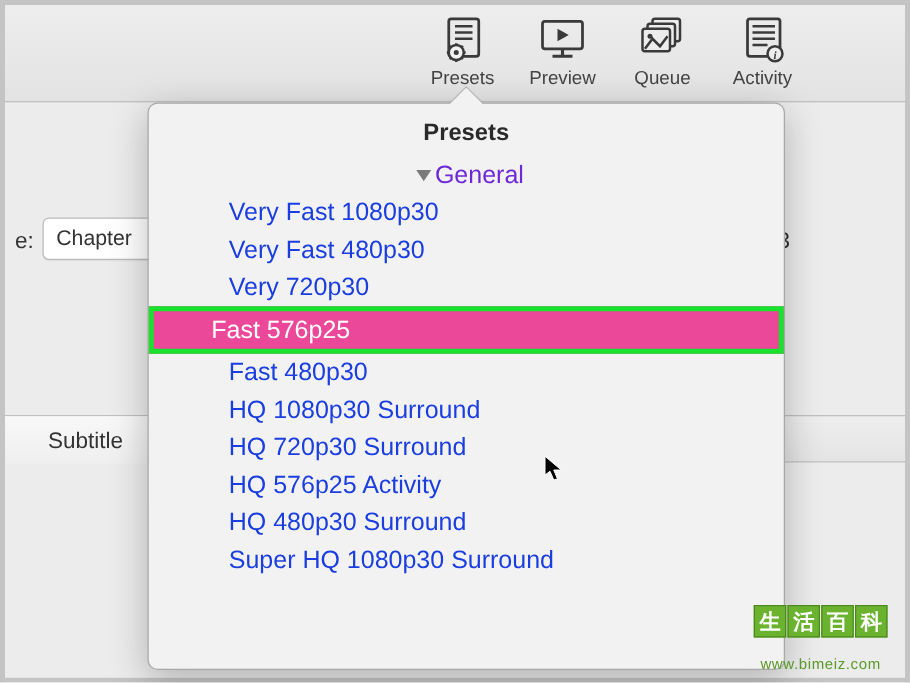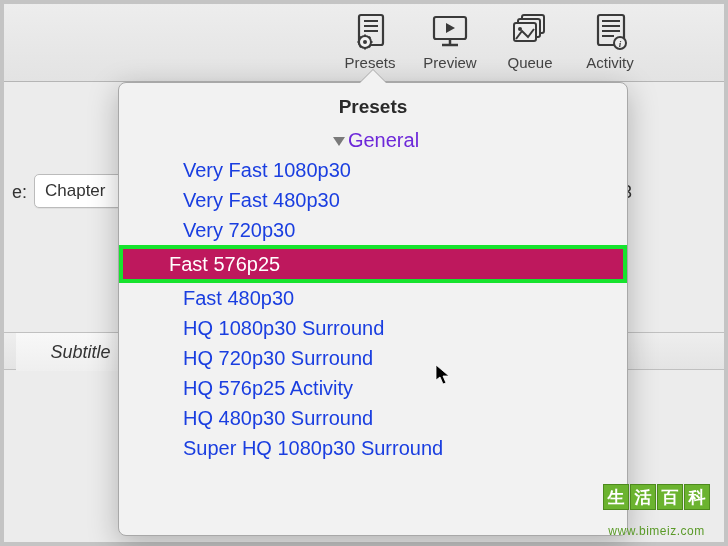--- a/index.html
+++ b/index.html
@@ -101,31 +101,30 @@
       left: 0;
       right: 0;
       top: 250px;
       height: 38px;
       background: linear-gradient(to bottom, #eee, #e4e4e4);
       border-top: 1px solid #c0c0c0;
       border-bottom: 1px solid #c0c0c0;
     }
     .tab-active {
       position: absolute;
-      left: 12px;
+      left: 0;
       width: 130px;
       height: 38px;
       background: linear-gradient(to bottom, #f8f8f8, #efefef);
       border-right: 1px solid #c0c0c0;
       display: flex;
       align-items: center;
       justify-content: center;
       font-size: 18px;
       color: #333;
-      font-style: italic;
     }
     .right-8 {
       position: absolute;
       right: 92px;
       top: 100px;
       font-size: 18px;
       color: #333;
     }
 
     
@@ -179,21 +178,21 @@
     }
     .preset-item {
       font-size: 20px;
       color: #1a3ee0;
       padding: 3.5px 0 3.5px 50px;
       cursor: default;
       white-space: nowrap;
     }
     .preset-item.bold { font-weight: bold; }
     .preset-item.selected {
-      background: #be185d;
+      background: #ec4899;
       color: #fff;
       border: 4px solid #17e32e;
       padding-left: 46px;
       margin-left: -14px;
       margin-right: -8px;
     }
     .cursor-arrow {
       position: absolute;
       left: 316px;
       top: 281px;

